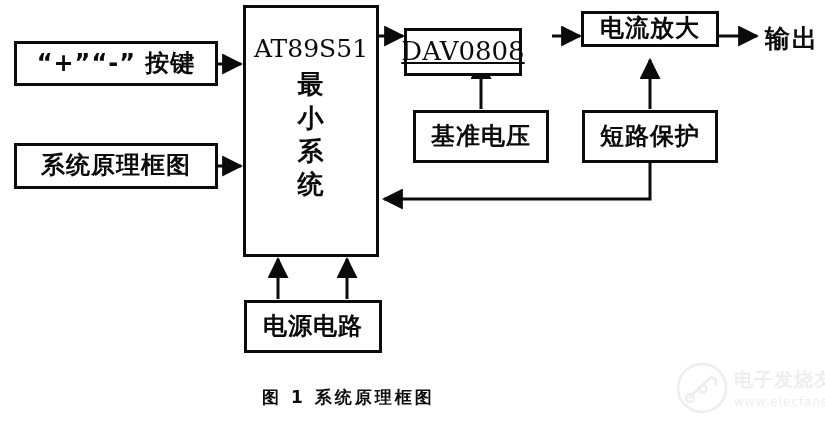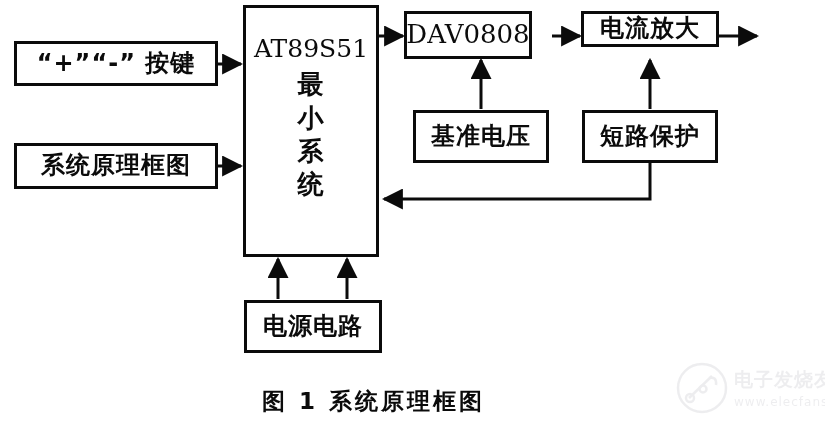--- a/index.html
+++ b/index.html
@@ -70,21 +70,21 @@
     font-weight: 700;
     font-size: 25px;
     color: #0b0b0b;
     letter-spacing: 2px;
     white-space: nowrap;
   }
   .caption {
     position: absolute;
     font-family: "DejaVu Sans", "Liberation Sans", sans-serif;
     font-weight: 700;
-    font-size: 23px;
+    font-size: 17px;
     color: #0b0b0b;
     letter-spacing: 3px;
     white-space: nowrap;
   }
   svg.wires {
     position: absolute;
     left: 0; top: 0;
     width: 825px;
     height: 426px;
     pointer-events: none;
@@ -157,40 +157,41 @@
   <div class="blk" id="mcu" style="left:243px; top:5px; width:136px; height:252px;">
     <span class="mcu-latin">AT89S51</span>
     <span class="mcu-stack">
       <span>最</span>
       <span>小</span>
       <span>系</span>
       <span>统</span>
     </span>
   </div>
 
-  <div class="blk lat" id="dac" style="left:404px; top:11px; width:128px; height:48px;">
+  <div class="blk lat" id="dac" style="left:404px; top:28px; width:118px; height:48px;text-decoration:underline;">
     <span>DAV0808</span>
   </div>
 
   <div class="blk cn" id="amp" style="left:581px; top:11px; width:138px; height:36px;">
     <span>电流放大</span>
   </div>
 
   <div class="blk cn" id="prot" style="left:582px; top:110px; width:136px; height:53px;">
     <span>短路保护</span>
   </div>
 
   <div class="blk cn" id="refv" style="left:413px; top:110px; width:136px; height:53px;">
     <span>基准电压</span>
   </div>
 
   <div class="blk cn" id="power" style="left:244px; top:300px; width:138px; height:53px;">
     <span>电源电路</span>
   </div>
 
+  <div class="plain-label" id="output" style="left:765px; top:22px;">输出</div>
 
   <div class="caption" id="caption" style="left:262px; top:386px;">图 1  系统原理框图</div>
 
   <div class="wm" style="left:676px; top:362px; display:flex; align-items:center;">
     <svg width="52" height="52" viewBox="0 0 52 52">
       <circle cx="26" cy="26" r="24" fill="none" stroke="#7d7d8a" stroke-width="2.5"></circle>
       <line x1="13" y1="36" x2="36" y2="14" stroke="#7d7d8a" stroke-width="2.5"></line>
       <circle cx="14" cy="36" r="4" fill="none" stroke="#7d7d8a" stroke-width="2.5"></circle>
       <circle cx="27" cy="27" r="3.5" fill="none" stroke="#7d7d8a" stroke-width="2.5"></circle>
       <path d="M 33 16 q 8 -2 7 7" fill="none" stroke="#7d7d8a" stroke-width="2.5"></path>

